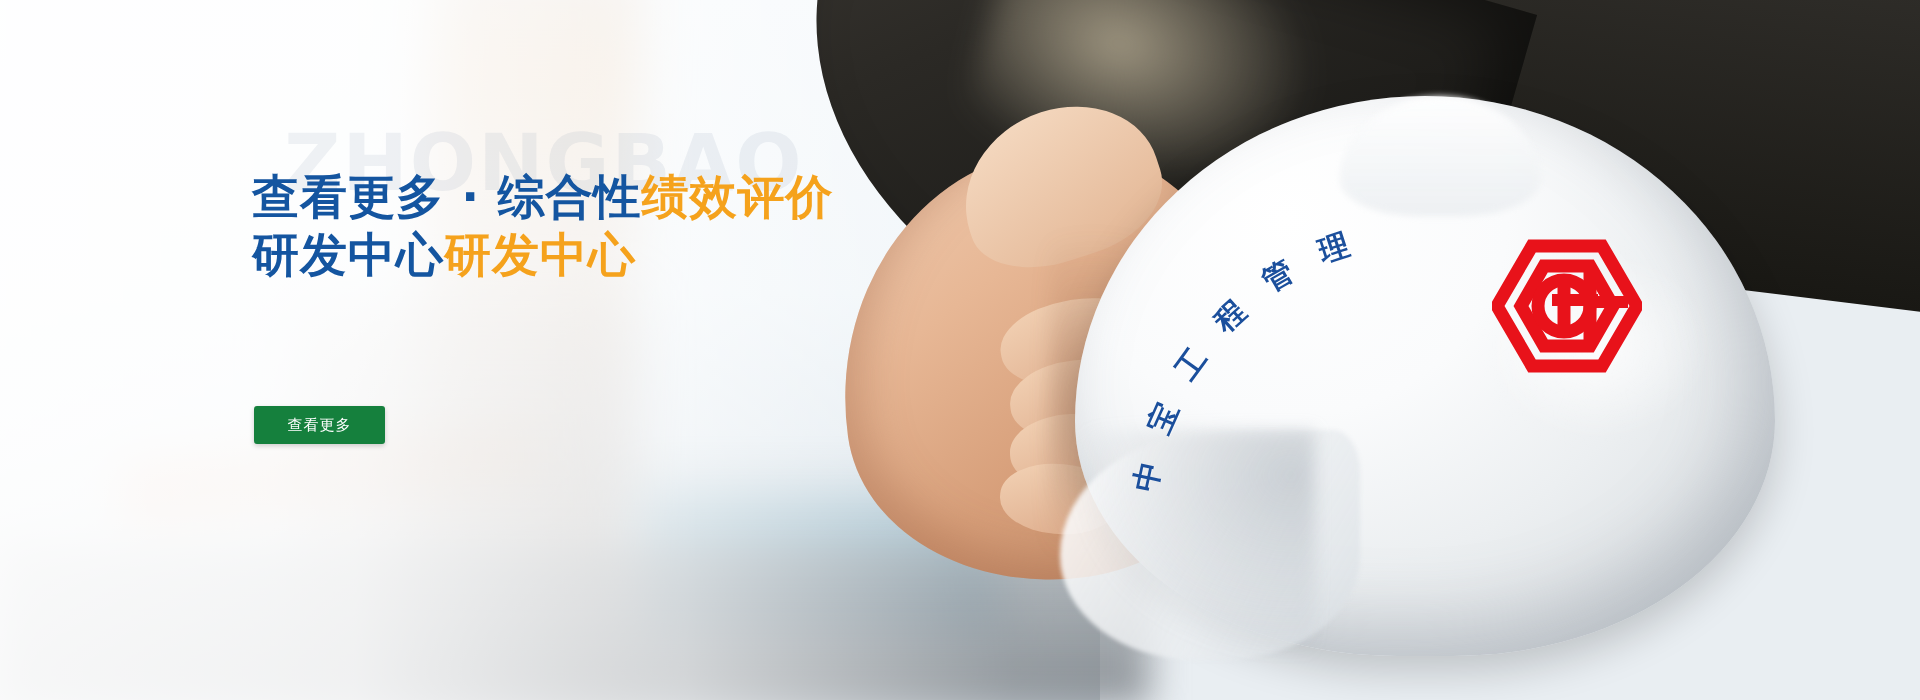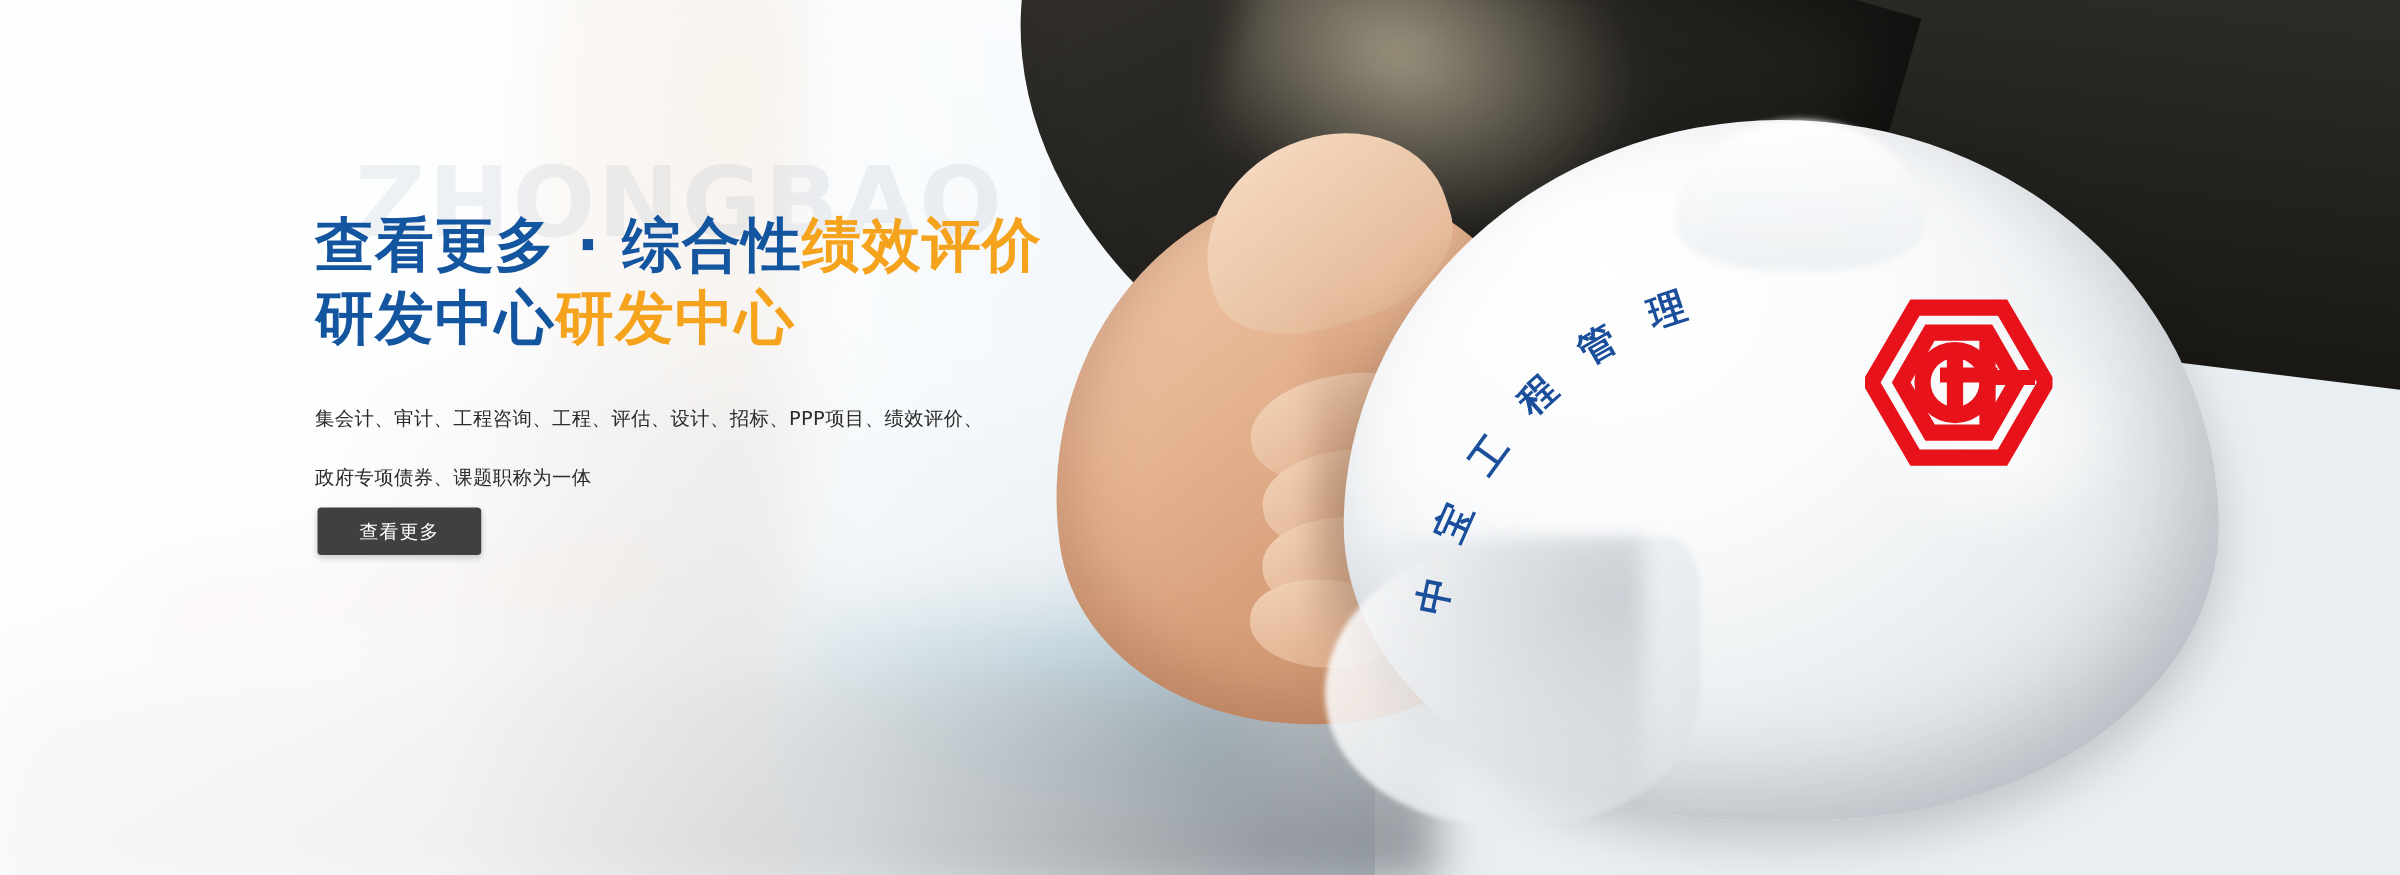--- a/index.html
+++ b/index.html
@@ -175,21 +175,21 @@
   .desc{position:absolute;left:0;top:312px;width:580px;}
   .desc-line{
     font-size:15.5px;line-height:47px;color:#2b2b2b;letter-spacing:.3px;
     font-family:"DejaVu Sans","Liberation Sans",sans-serif;
     white-space:nowrap;
   }
 
   .cta{
     position:absolute;left:2px;top:406px;
     width:131px;height:38px;
-    background:#404040;color:#ffffff;
+    background:#15803d;color:#ffffff;
     border:none;border-radius:3px;cursor:pointer;
     font-size:15px;letter-spacing:1px;
     font-family:"DejaVu Sans","Liberation Sans",sans-serif;
     display:flex;align-items:center;justify-content:center;
     box-shadow:0 2px 5px rgba(0,0,0,.18);
   }
 </style>
 </head>
 <body>
 
@@ -250,21 +250,17 @@
 
     <div class="headline">
       <div class="hl-line">
         <span class="hl-blue">查看更多 · 综合性</span><span class="hl-orange">绩效评价</span>
       </div>
       <div class="hl-line">
         <span class="hl-blue">研发中心</span><span class="hl-orange">研发中心</span>
       </div>
     </div>
 
-    <div class="desc">
-      <div class="desc-line">集会计、审计、工程咨询、工程、评估、设计、招标、PPP项目、绩效评价、</div>
-      <div class="desc-line">政府专项债券、课题职称为一体</div>
-    </div>
 
     <button class="cta">查看更多</button>
 
   </div>
 </div>
 
 </body></html>

